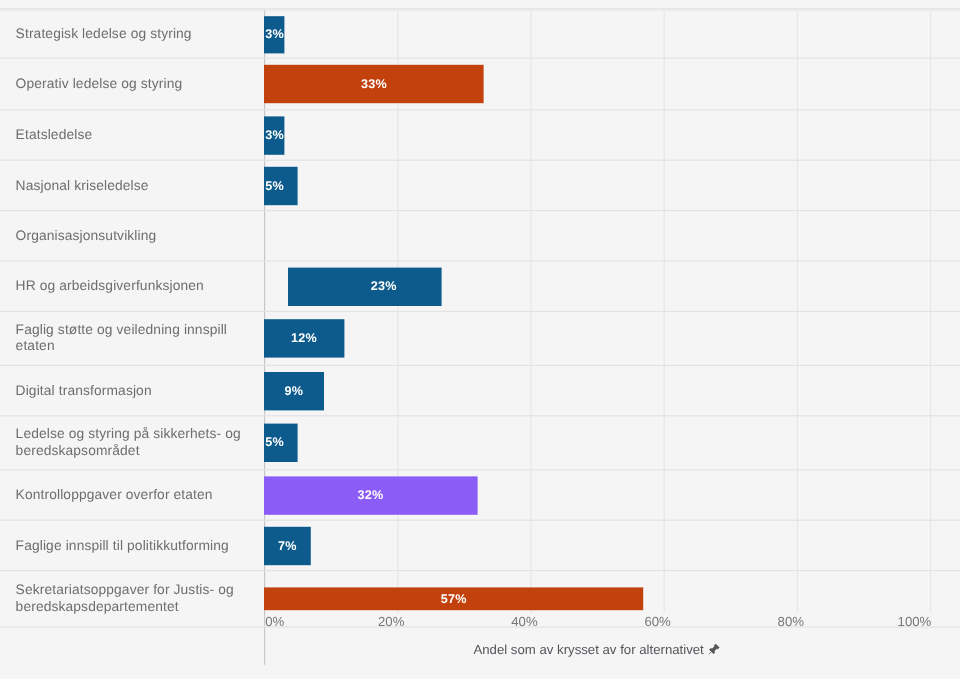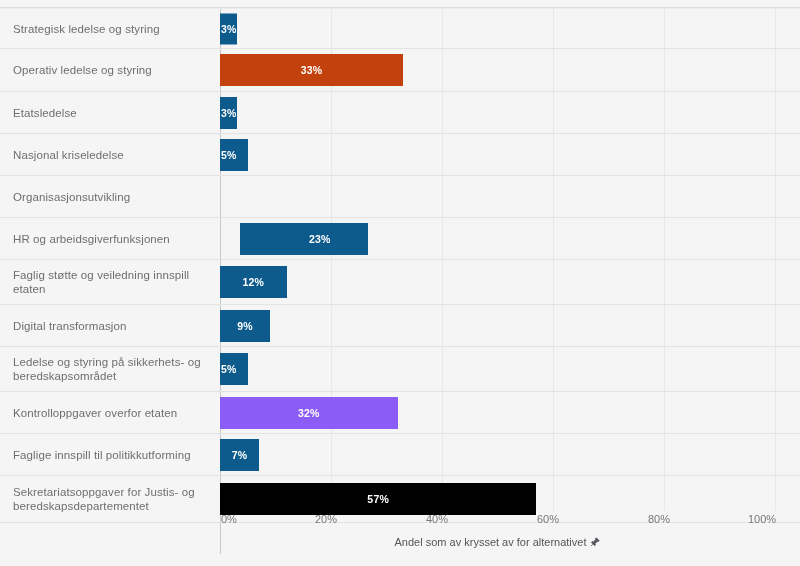--- a/index.html
+++ b/index.html
@@ -221,21 +221,21 @@
         <div class="row-label">Faglige innspill til politikkutforming</div>
         <div class="row-bar-area">
           <div class="bar" style="width: 38.85px; height: 32px; background: rgb(13, 91, 140);">
             <span class="bar-value">7%</span>
           </div>
         </div>
       </div>
       <div class="row" style="height: 47px;">
         <div class="row-label">Sekretariatsoppgaver for Justis- og beredskapsdepartementet</div>
         <div class="row-bar-area">
-          <div class="bar" style="width: 316.35px; height: 32px; background: #000000;">
+          <div class="bar" style="width: 316.35px; height: 19px; background: #c2410c;">
             <span class="bar-value">57%</span>
           </div>
         </div>
       </div>
     </div>
 
   <div class="xaxis" id="xaxis">
       <span class="xtick" style="left: 221px;">0%</span>
       <span class="xtick" style="left: 315px;">20%</span>
       <span class="xtick" style="left: 426px;">40%</span>

